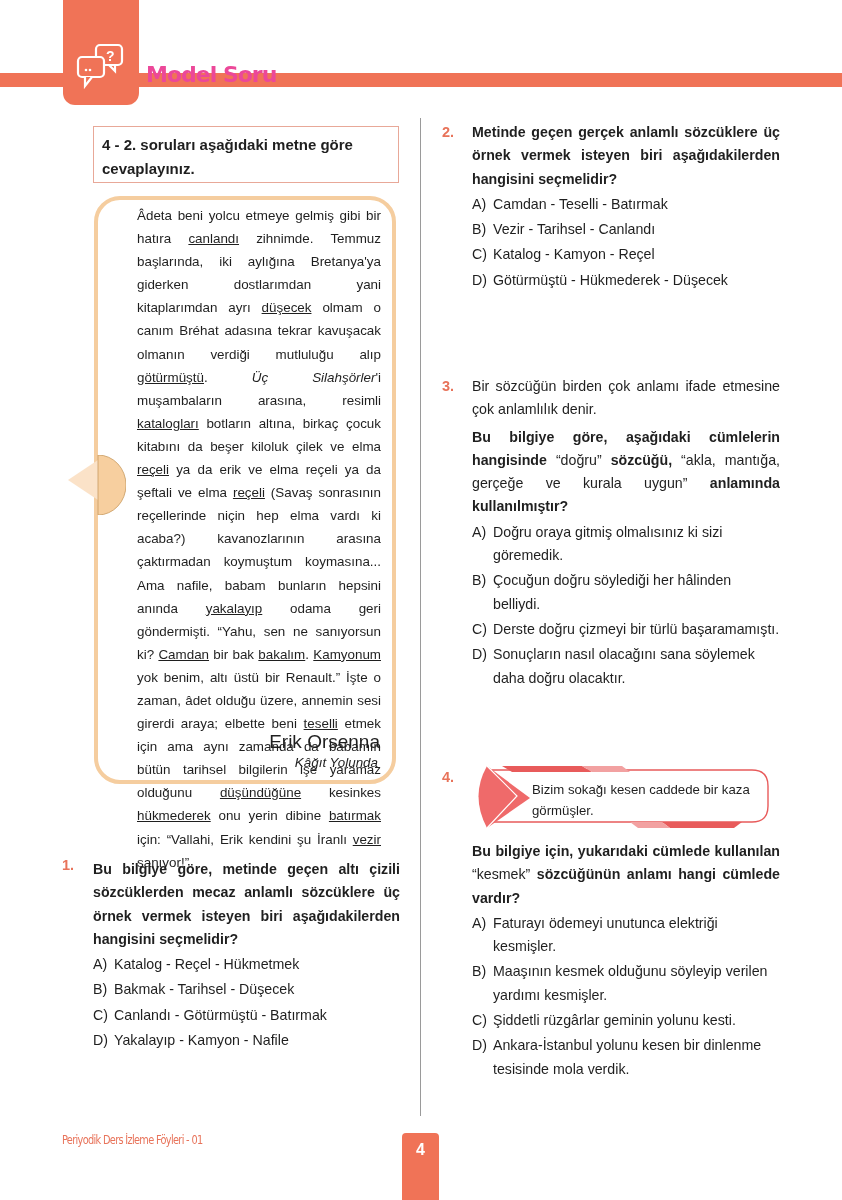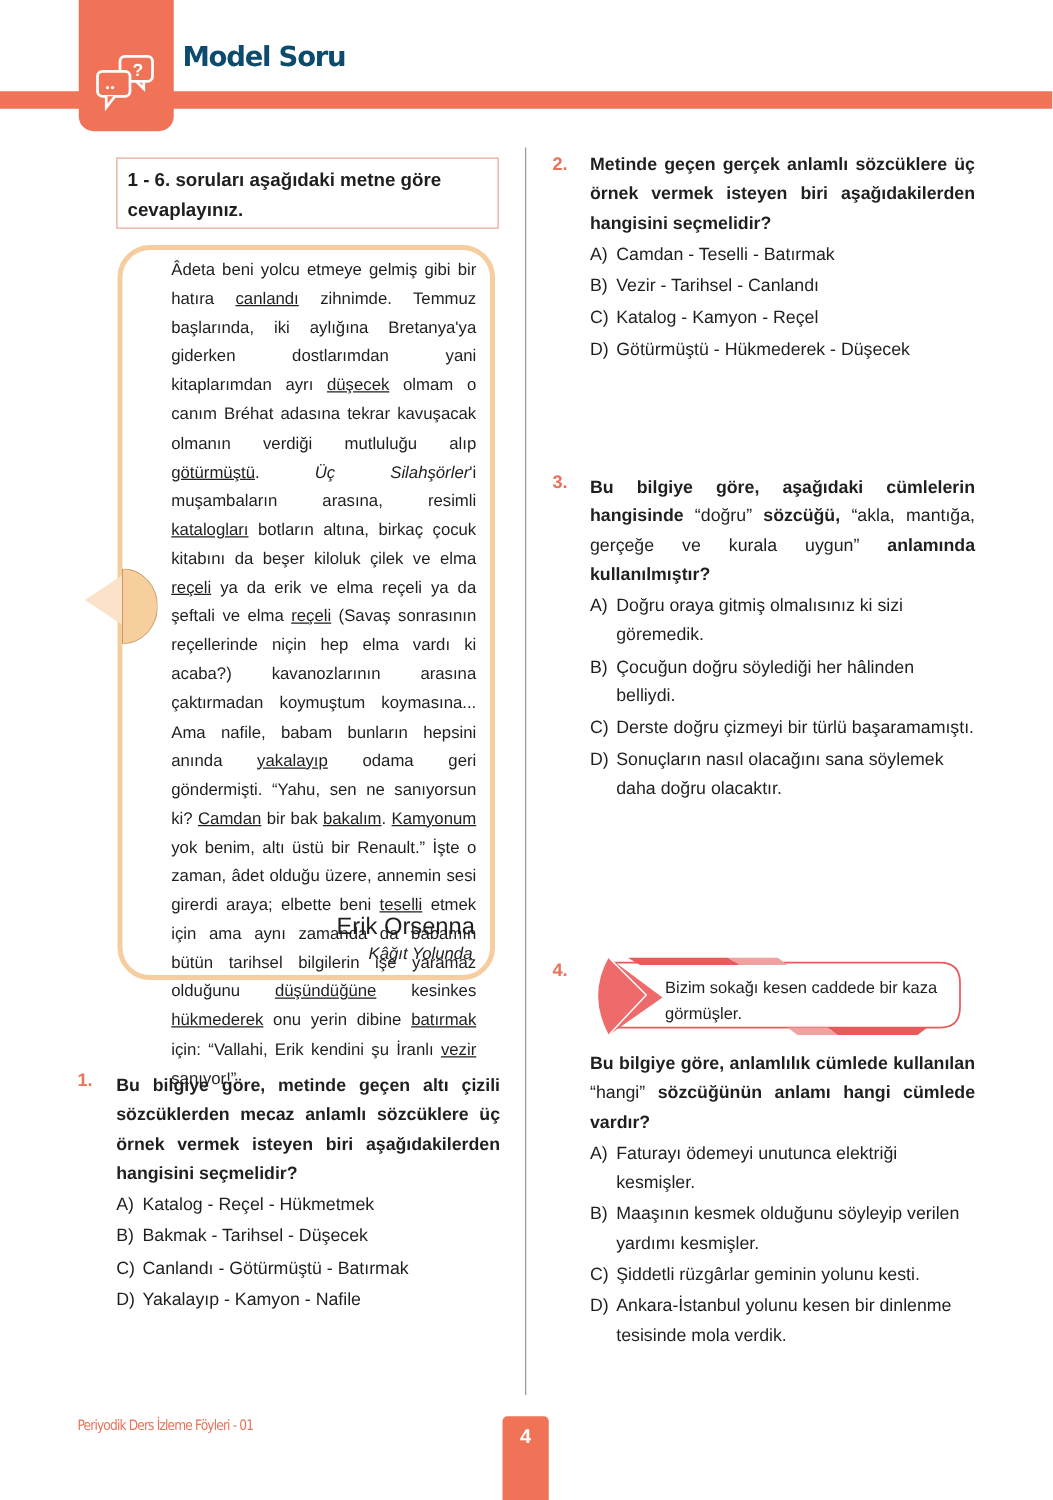--- a/index.html
+++ b/index.html
@@ -2,21 +2,21 @@
 <html><head>
 <meta charset="utf-8">
 <style>
   * { box-sizing: border-box; margin: 0; padding: 0; }
   html, body { width: 842px; height: 1200px; background: #ffffff; overflow: hidden; }
   body { position: relative; font-family: "Liberation Sans", sans-serif; color: #1f1f1f; }
 
   .header-bar { position: absolute; left: 0; top: 73px; width: 842px; height: 14px; background: #f07357; }
   .header-tab { position: absolute; left: 63px; top: 0; width: 76px; height: 105px; background: #f07357; border-radius: 0 0 12px 12px; }
   .header-icon { position: absolute; left: 75px; top: 43px; width: 50px; height: 46px; }
-  .header-title { position: absolute; left: 146px; top: 34px; font-family: "DejaVu Sans", sans-serif; font-weight: bold; font-size: 22px; letter-spacing: -1px; color: #0c4a6e; }
+  .header-title { position: absolute; left: 146px; top: 62px; font-family: "DejaVu Sans", sans-serif; font-weight: bold; font-size: 22px; letter-spacing: -1px; color: #ec4899; }
 
   .col-divider { position: absolute; left: 420px; top: 118px; width: 1px; height: 998px; background: #9a9a9a; }
 
   .intro-box { position: absolute; left: 93px; top: 126px; width: 306px; height: 57px; border: 1.5px solid #e8a898; padding: 6px 8px; font-weight: bold; font-size: 15px; line-height: 24px; }
 
   .passage-box { position: absolute; left: 94px; top: 196px; width: 302px; height: 588px; border: 4px solid #f5cd9f; border-radius: 26px; }
   .passage-deco { position: absolute; left: 68px; top: 455px; width: 58px; height: 60px; }
   .passage-text { position: absolute; left: 137px; top: 204px; width: 244px; font-size: 13.4px; line-height: 23.1px; text-align: justify; }
   .passage-text u { text-decoration: underline; }
   .passage-author { position: absolute; right: 462px; top: 731px; font-size: 19px; }
@@ -47,21 +47,21 @@
   <text x="31" y="18" fill="#fff" font-size="14" font-weight="bold" font-family="Liberation Sans, sans-serif">?</text>
   <rect x="3" y="14" width="26" height="20" rx="4" fill="#f07357" stroke="#fff" stroke-width="2.2"></rect>
   <path d="M10 34 L10 43 L17 34" fill="#f07357" stroke="#fff" stroke-width="2.2"></path>
   <circle cx="11" cy="27" r="1.3" fill="#fff"></circle>
   <circle cx="15" cy="27" r="1.3" fill="#fff"></circle>
 </svg>
 <div class="header-title">Model Soru</div>
 
 <div class="col-divider"></div>
 
-<div class="intro-box">1 - 6. soruları aşağıdaki metne göre cevaplayınız.</div>
+<div class="intro-box">4 - 2. soruları aşağıdaki metne göre cevaplayınız.</div>
 
 <div class="passage-box"></div>
 <svg class="passage-deco" viewBox="0 0 58 60">
   <path d="M0 25 L30 5 L30 45 Z" fill="#fbe2c8"></path>
   <path d="M30 0 A28 30 0 0 1 30 60 Z" fill="#f7cf9f" stroke="#c89a60" stroke-width="0.8"></path>
 </svg>
 <div class="passage-text" id="passage-text"><span>Âdeta beni yolcu etmeye gelmiş gibi bir hatıra </span><u>canlandı</u><span> zihnimde. Temmuz başlarında, iki aylığına Bretanya'ya giderken dostlarımdan yani kitaplarımdan ayrı </span><u>düşecek</u><span> olmam o canım Bréhat adasına tekrar kavuşacak olmanın verdiği mutluluğu alıp </span><u>götürmüştü</u><span>. </span><i>Üç Silahşörler</i><span>'i muşambaların arasına, resimli </span><u>katalogları</u><span> botların altına, birkaç çocuk kitabını da beşer kiloluk çilek ve elma </span><u>reçeli</u><span> ya da erik ve elma reçeli ya da şeftali ve elma </span><u>reçeli</u><span> (Savaş sonrasının reçellerinde niçin hep elma vardı ki acaba?) kavanozlarının arasına çaktırmadan koymuştum koymasına... Ama nafile, babam bunların hepsini anında </span><u>yakalayıp</u><span> odama geri göndermişti. “Yahu, sen ne sanıyorsun ki? </span><u>Camdan</u><span> bir bak </span><u>bakalım</u><span>. </span><u>Kamyonum</u><span> yok benim, altı üstü bir Renault.” İşte o zaman, âdet olduğu üzere, annemin sesi girerdi araya; elbette beni </span><u>teselli</u><span> etmek için ama aynı zamanda da babamın bütün tarihsel bilgilerin işe yaramaz olduğunu </span><u>düşündüğüne</u><span> kesinkes </span><u>hükmederek</u><span> onu yerin dibine </span><u>batırmak</u><span> için: “Vallahi, Erik kendini şu İranlı </span><u>vezir</u><span> sanıyor!”</span></div>
 <div class="passage-author">Erik Orsenna</div>
 <div class="passage-source">Kâğıt Yolunda</div>
 
@@ -102,20 +102,21 @@
       <span class="opt-text">Katalog - Kamyon - Reçel</span>
     </div>
   <div class="opt">
       <span class="opt-letter">D)</span>
       <span class="opt-text">Götürmüştü - Hükmederek - Düşecek</span>
     </div>
 </div>
 
 <div class="q-num" style="left:442px; top:378px;">3.</div>
 <div class="q" style="left:472px; top:375px; width:308px;">
+  <div class="q-body">Bir sözcüğün birden çok anlamı ifade etmesine çok anlamlılık denir.</div>
   <div class="q-bold" style="margin-top:4px;" id="q3-prompt"><span style="font-weight: bold;">Bu bilgiye göre, aşağıdaki cümlelerin hangisinde </span><span style="font-weight: normal;">“doğru” </span><span style="font-weight: bold;">sözcüğü, </span><span style="font-weight: normal;">“akla, mantığa, gerçeğe ve kurala uygun” </span><span style="font-weight: bold;">anlamında kullanılmıştır?</span></div>
   <div class="opt">
       <span class="opt-letter">A)</span>
       <span class="opt-text">Doğru oraya gitmiş olmalısınız ki sizi göremedik.</span>
     </div>
   <div class="opt">
       <span class="opt-letter">B)</span>
       <span class="opt-text">Çocuğun doğru söylediği her hâlinden belliydi.</span>
     </div>
   <div class="opt">
@@ -135,21 +136,21 @@
   <path d="M30 0 L110 0 L120 6 L40 6 Z" fill="#e85b5b"></path>
   <path d="M110 0 L150 0 L158 6 L120 6 Z" fill="#f2a1a1"></path>
   <path d="M190 56 L270 56 L262 62 L198 62 Z" fill="#e85b5b"></path>
   <path d="M158 56 L190 56 L198 62 L166 62 Z" fill="#f2a1a1"></path>
   <path d="M15 0 Q-2 30 15 62 L58 32 Z" fill="#ef6a6a"></path>
   <path d="M15 0 L45 30 L15 62" fill="none" stroke="#fff" stroke-width="1.2"></path>
 </svg>
 <div class="q4-banner-text">Bizim sokağı kesen caddede bir kaza görmüşler.</div>
 
 <div class="q" style="left:472px; top:836px; width:308px;">
-  <div class="q-bold" style="margin-top:4px;" id="q4-prompt"><span style="font-weight: bold;">Bu bilgiye göre, anlamlılık cümlede kullanılan </span><span style="font-weight: normal;">“hangi” </span><span style="font-weight: bold;">sözcüğünün anlamı hangi cümlede vardır?</span></div>
+  <div class="q-bold" style="margin-top:4px;" id="q4-prompt"><span style="font-weight: bold;">Bu bilgiye için, yukarıdaki cümlede kullanılan </span><span style="font-weight: normal;">“kesmek” </span><span style="font-weight: bold;">sözcüğünün anlamı hangi cümlede vardır?</span></div>
   <div class="opt">
       <span class="opt-letter">A)</span>
       <span class="opt-text">Faturayı ödemeyi unutunca elektriği kesmişler.</span>
     </div>
   <div class="opt">
       <span class="opt-letter">B)</span>
       <span class="opt-text">Maaşının kesmek olduğunu söyleyip verilen yardımı kesmişler.</span>
     </div>
   <div class="opt">
       <span class="opt-letter">C)</span>

